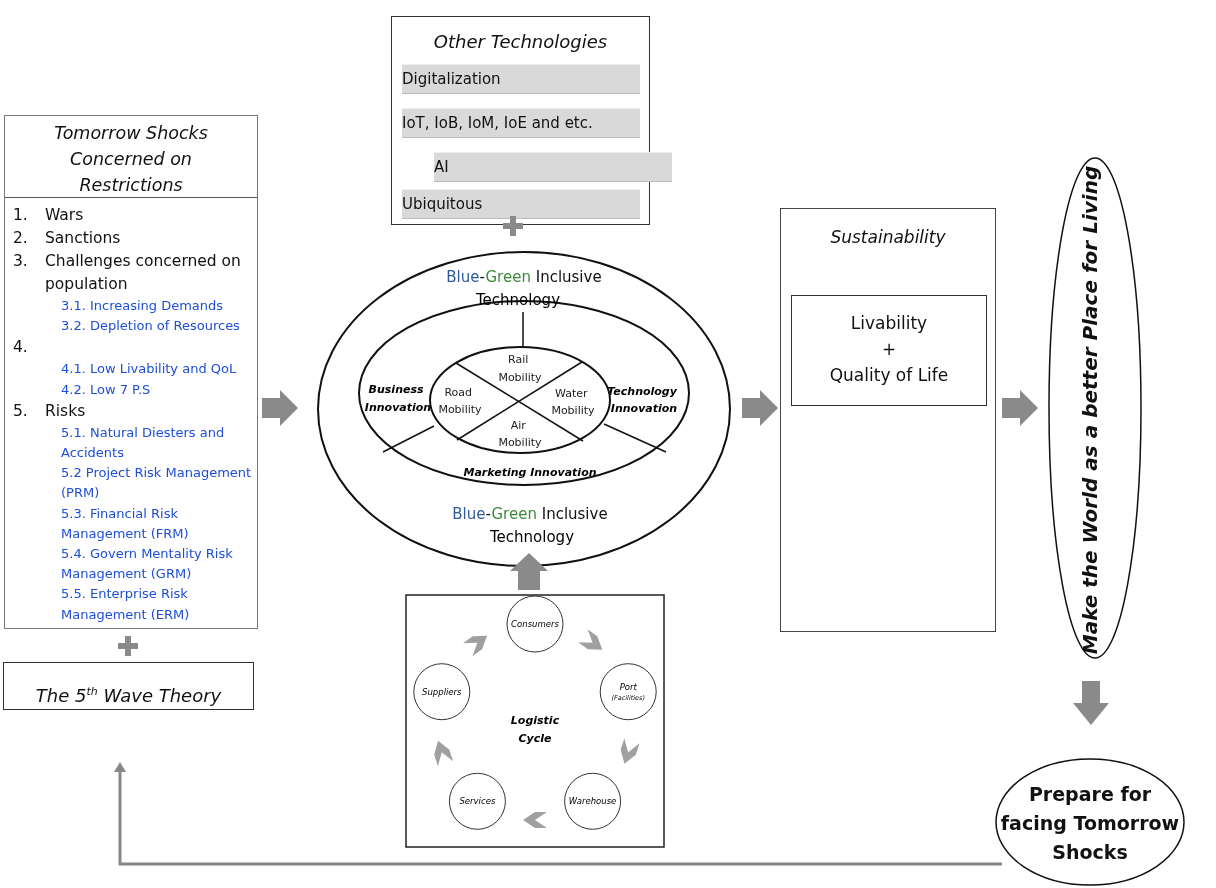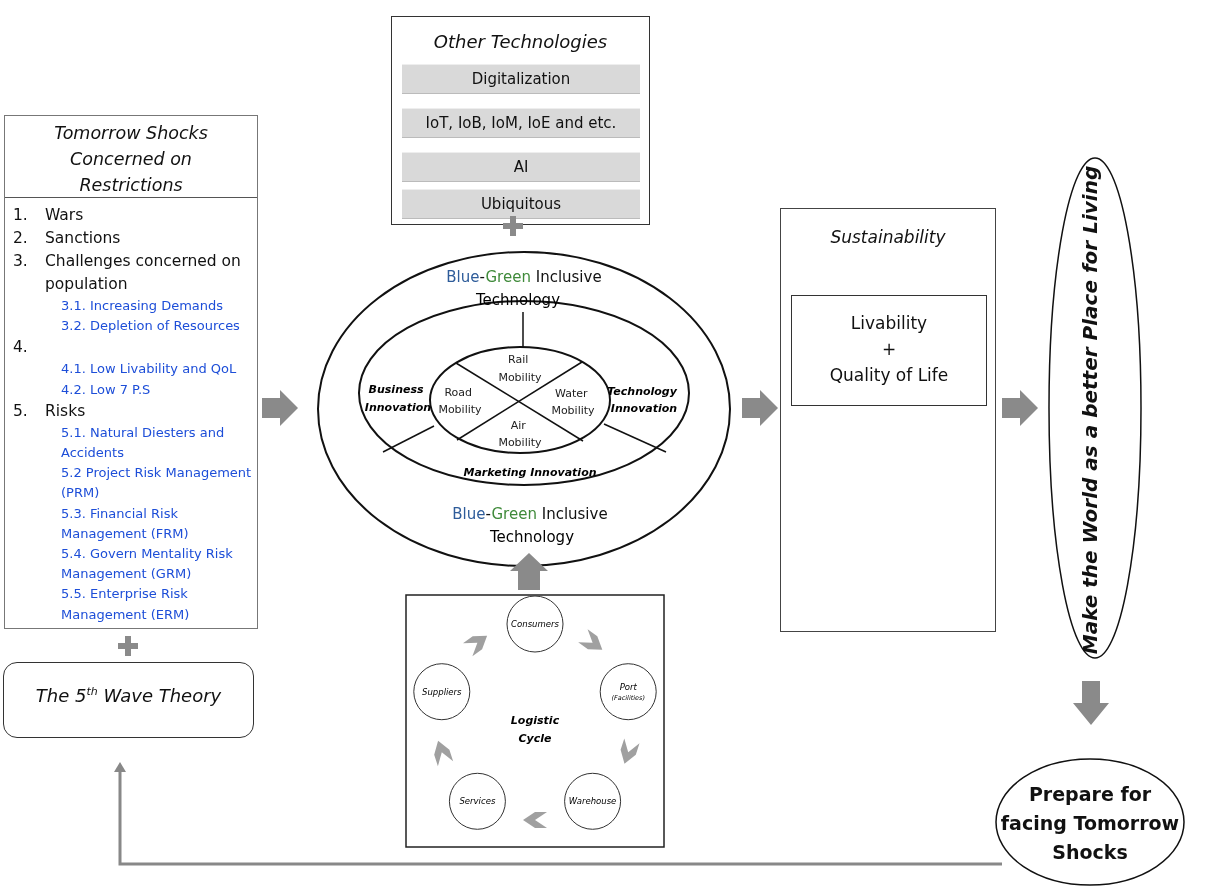--- a/index.html
+++ b/index.html
@@ -14,29 +14,29 @@
     #shocks { left: 4px; top: 115px; width: 254px; height: 514px; border-color: #777; }
     #shocks-title { position: absolute; left: 0; top: 0; width: 100%; height: 82px;
                     border-bottom: 1.5px solid #555; box-sizing: border-box;
                     font-size: 17.5px; line-height: 26px; padding-top: 4px; }
     #shocks-list { position: absolute; left: 8px; top: 88px; right: 2px; }
     .l1 { font-size: 15.5px; line-height: 23px; display: flex; }
     .l1 .num { width: 32px; flex: none; }
     .l1 .txt { flex: 1; }
     .l2 { font-size: 13px; line-height: 20.2px; padding-left: 48px; color: #1d4ed8; }
 
-    #wave { left: 3px; top: 662px; width: 251px; height: 76px; font-size: 18px; line-height: 58px; border-radius: 14px; }
+    #wave { left: 3px; top: 662px; width: 251px; height: 48px; font-size: 18px; line-height: 58px; }
     #wave sup { font-size: 11px; }
 
     
     #othertech { left: 391px; top: 16px; width: 259px; height: 209px; }
     #othertech-title { position: absolute; left: 0; top: 14px; width: 100%; font-size: 18px; }
     .tech-item { position: absolute; left: 10px; width: 238px; height: 28px; background: #d9d9d9;
                  border-top: 1px solid #eee; border-bottom: 1px solid #bbb;
-                 font-size: 15px; line-height: 28px; text-align: center; }
+                 font-size: 15px; line-height: 28px; text-align: left; }
 
     .plus { position: absolute; width: 20px; height: 20px; }
     .plus::before, .plus::after { content: ""; position: absolute; background: #8a8a8a; }
     .plus::before { left: 7px; top: 0; width: 6px; height: 20px; }
     .plus::after { left: 0; top: 7px; width: 20px; height: 6px; }
 
     
     #sustain { left: 780px; top: 208px; width: 216px; height: 424px; border-color: #444; }
     #sustain-title { position: absolute; left: 0; top: 18px; width: 100%; font-size: 17px; }
     #livability { position: absolute; left: 10px; top: 86px; width: 196px; height: 111px;
@@ -209,21 +209,21 @@
 <div class="plus" style="left:118px;top:636px;"></div>
 
 <div id="wave" class="box center italic">
   <span>The 5</span><sup>th</sup><span> Wave Theory</span>
 </div>
 
 <div id="othertech" class="box">
   <div id="othertech-title" class="italic center">Other Technologies</div>
   <div class="tech-item" style="top:47px;">Digitalization</div>
   <div class="tech-item" style="top:91px;">IoT, IoB, IoM, IoE and etc.</div>
-  <div class="tech-item" style="top:135px;">AI</div>
+  <div class="tech-item" style="top:135px;margin-left:32px;">AI</div>
   <div class="tech-item" style="top:172px;">Ubiquitous</div>
 </div>
 <div class="plus" style="left:503px;top:216px;"></div>
 
 <div id="sustain" class="box">
   <div id="sustain-title" class="italic center">Sustainability</div>
   <div id="livability" class="center">
     <div>Livability</div>
     <div>+</div>
     <div>Quality of Life</div>

